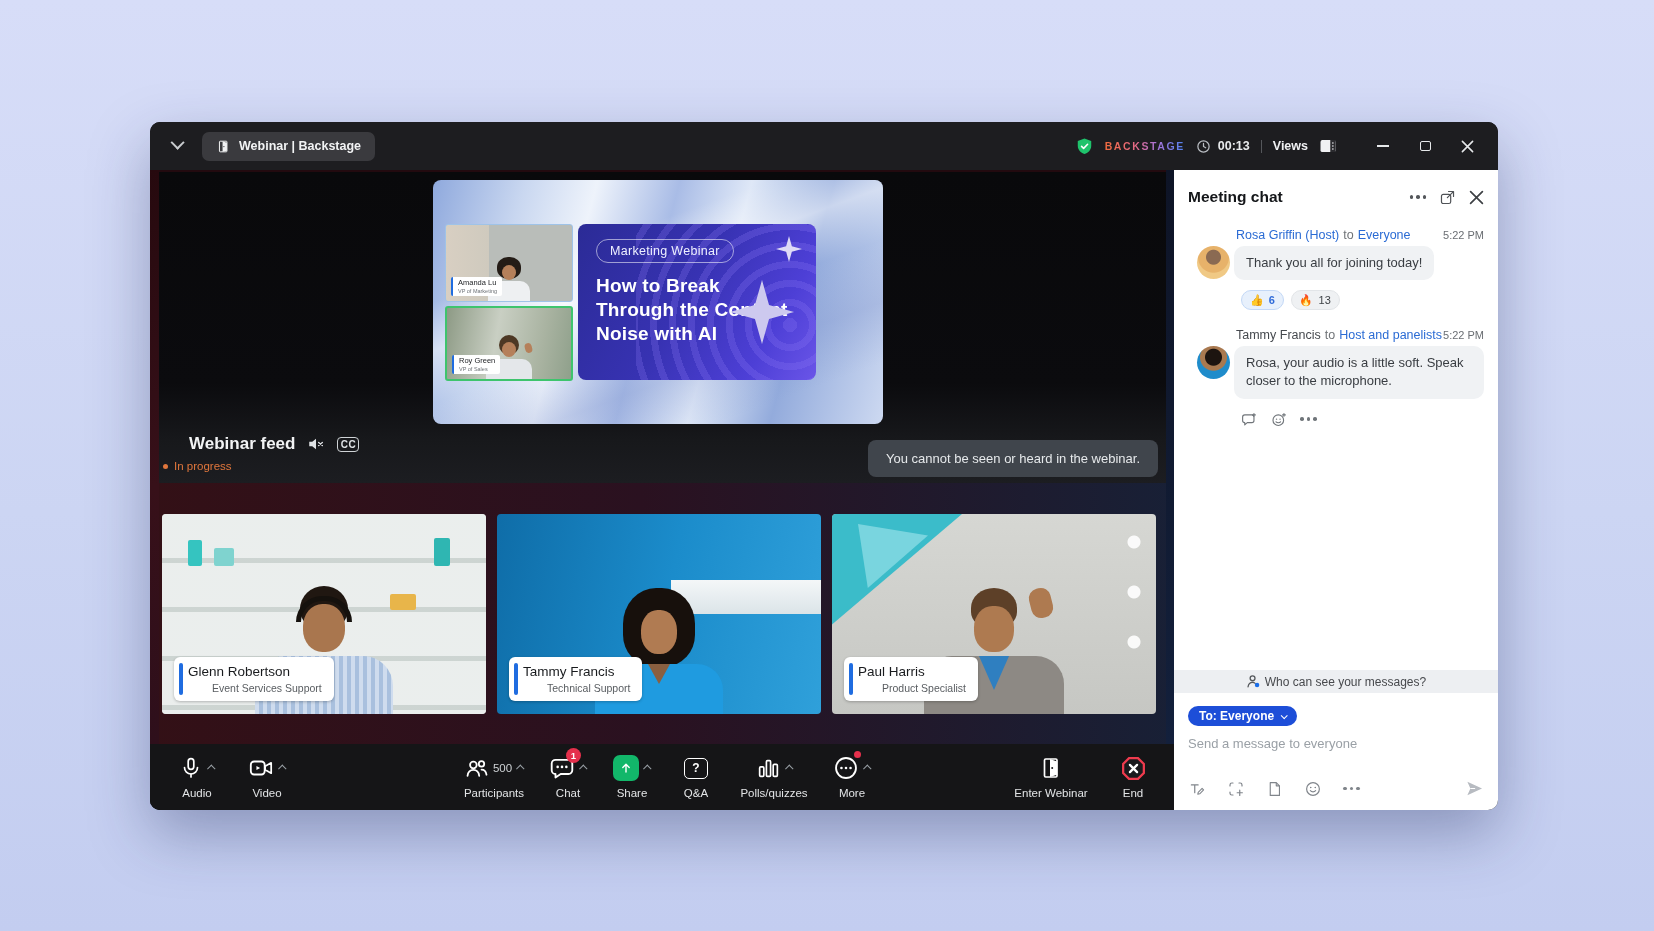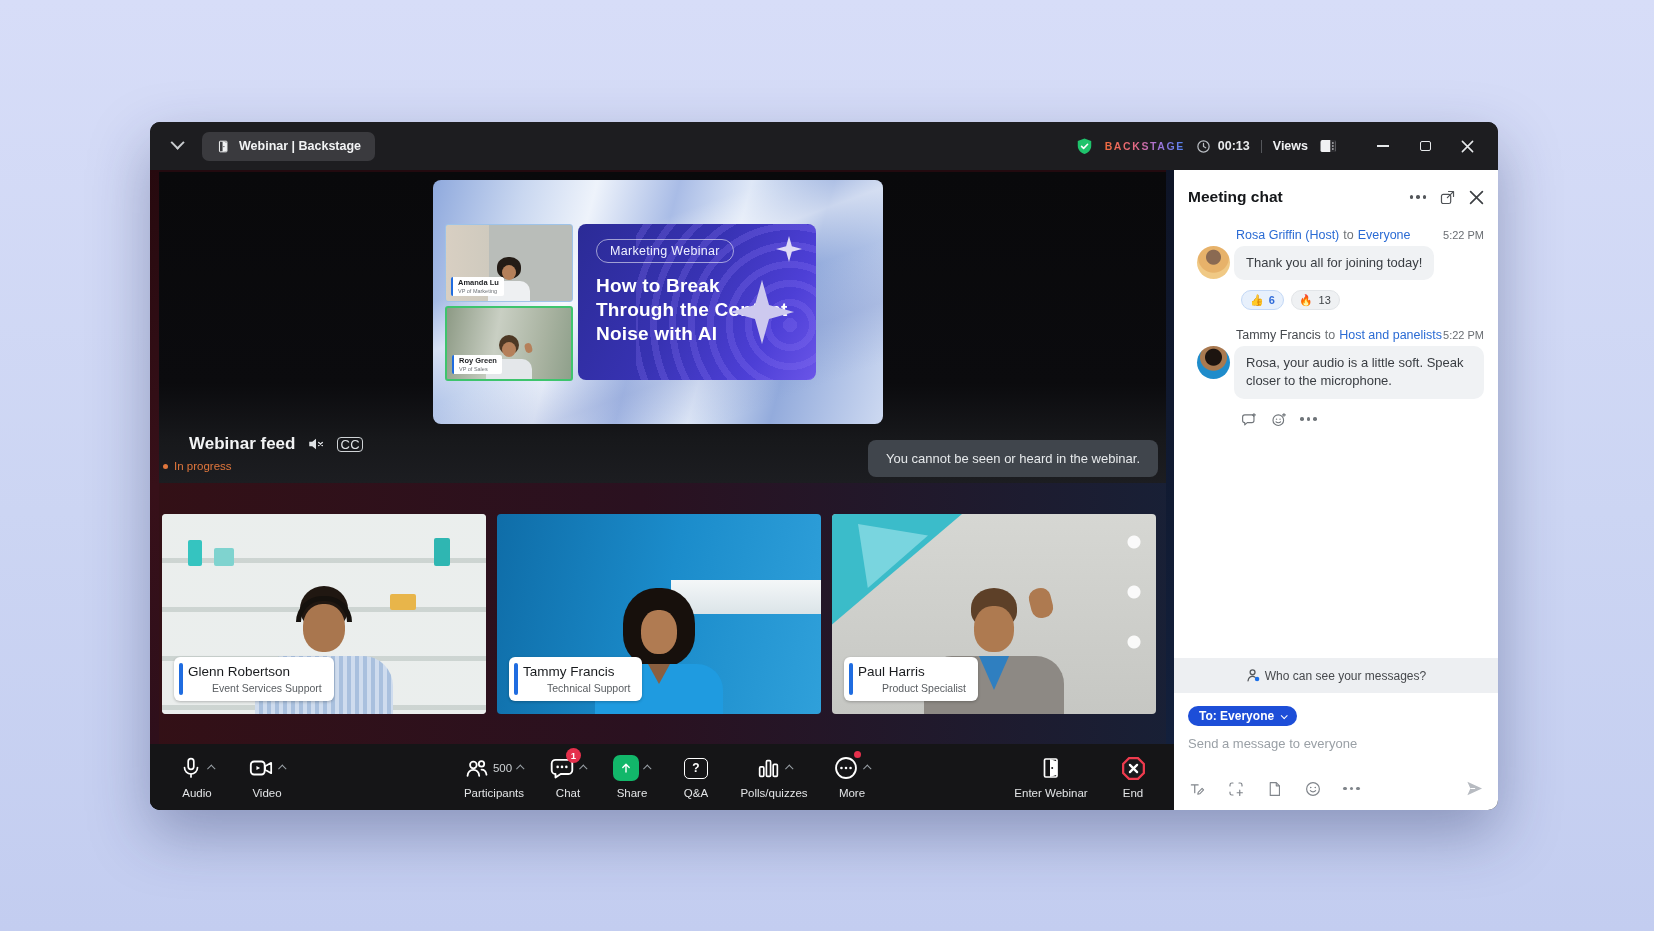--- a/index.html
+++ b/index.html
@@ -51,40 +51,40 @@
             repeating-linear-gradient(180deg,#cdd0cd 0 5px,#a4aaa6 5px 9px); background-blend-mode:normal; }
   .ptileB { top:126px; height:75px; border:2px solid #3ec46d;
             background:linear-gradient(100deg,#8d9a85 0%,#c9cfc3 40%,#a9b3a1 75%,#8fa08b 100%); }
   .mini-fig { position:absolute; left:50%; transform:translateX(-50%); bottom:0; width:70px; height:46px; }
   .mini-hair { position:absolute; left:50%; transform:translateX(-50%); bottom:22px; width:20px; height:20px; border-radius:50%; background:#241c16; }
   .mini-face { position:absolute; left:50%; transform:translateX(-50%); bottom:21px; width:14px; height:15px; border-radius:50%; background:#b5805a; }
   .mini-torso { position:absolute; left:50%; transform:translateX(-50%); bottom:0; width:42px; height:20px; border-radius:10px 10px 0 0; background:#e9ebee; }
   .mini-hand { position:absolute; right:12px; bottom:26px; width:7px; height:10px; border-radius:4px; background:#b5805a; transform:rotate(-14deg); }
   .mini-badge { position:absolute; left:5px; bottom:5px; background:#fff; border-left:2px solid #1f6ce0;
                 border-radius:2px; padding:2px 5px; line-height:1.15; }
-  .mini-badge .mb-name { font-size:7.5px; font-weight:700; color:#1d1f22; }
+  .mini-badge .mb-name { font-size:7.5px; font-weight:400; color:#1d1f22; }
   .mini-badge .mb-title { font-size:5.5px; color:#6d7176; }
   .slide { position:absolute; left:145px; top:44px; width:238px; height:156px; border-radius:8px; overflow:hidden;
            background:linear-gradient(120deg,#2b2b96 0%,#3732b2 45%,#4d3fd6 78%,#6a55e8 100%); }
   .slide::after { content:""; position:absolute; right:-40px; top:-20px; width:220px; height:220px; opacity:.5;
            background:repeating-radial-gradient(circle at 70% 55%, rgba(140,120,245,.5) 0 7px, transparent 7px 19px); }
   .slide-pill { position:absolute; left:18px; top:15px; border:1px solid rgba(255,255,255,.55); border-radius:14px;
                 padding:4px 13px; color:#eef0ff; font-size:12.5px; letter-spacing:.3px; z-index:2; }
   .slide-title { position:absolute; left:18px; top:50px; width:206px; color:#fff; font-size:19px; line-height:1.26;
                  font-weight:700; letter-spacing:.2px; z-index:2; }
   .spark { position:absolute; background:#cdc9ef; z-index:2;
            clip-path:polygon(50% 0,61% 39%,100% 50%,61% 61%,50% 100%,39% 61%,0 50%,39% 39%); }
   .spark-big { width:64px; height:64px; right:22px; top:56px; box-shadow:0 0 30px rgba(200,195,255,.6); }
   .spark-small { width:26px; height:26px; right:14px; top:12px; background:#dedbf6; }
 
   .feed-row { position:absolute; left:13px; bottom:11px; z-index:2; }
   .feed-line { display:flex; align-items:center; gap:12px;margin-left:26px; }
   .feed-title { color:#f2f3f4; font-size:17px; font-weight:700; }
   .cc-badge { min-width:22px; height:15px; border:1.5px solid #cfd3d6; border-radius:4px; color:#dfe2e5;
-              font-size:13px; font-weight:400; letter-spacing:.5px; display:flex; align-items:center; justify-content:center; padding:0 2px; cursor:pointer; }
+              font-size:10px; font-weight:700; letter-spacing:.5px; display:flex; align-items:center; justify-content:center; padding:0 2px; cursor:pointer; }
   .status-line { display:flex; align-items:center; gap:6px; margin-top:6px; }
   .status-dot { width:5px; height:5px; border-radius:50%; background:#e0763c; }
   .status-txt { color:#e0763c; font-size:11.5px; }
   .toast { position:absolute; right:16px; bottom:6px; height:37px; line-height:37px; padding:0 18px; z-index:2;
            background:#40454c; border-radius:8px; color:#e6e9eb; font-size:13px; }
 
   
   .strip { position:absolute; top:313px; left:0; right:0; height:261px;
            background:linear-gradient(90deg,#331016 0%,#2a1120 48%,#182036 100%); }
   .tiles { position:absolute; top:31px; left:12px; display:flex; gap:11px; }
@@ -178,21 +178,21 @@
   .bubble { background:#f0f2f4; border-radius:10px; padding:8px 12px; font-size:13px; color:#393d42;
             line-height:1.4; max-width:252px; }
   .reactions { display:flex; gap:7px; margin:10px 0 18px 53px; }
   .pill { display:flex; align-items:center; gap:5px; height:20px; border-radius:10px; padding:0 8px;
           font-size:11px; cursor:pointer; }
   .pill-blue { background:#e7f0fc; border:1px solid #c3d8f6; color:#2f6bd8; font-weight:600; }
   .pill-gray { background:#eff1f3; border:1px solid #e2e5e8; color:#3f4347; }
   .pill .emo { font-size:11px; }
   .msg-actions { display:flex; align-items:center; gap:12px; margin:12px 0 0 52px; }
   .chat-spacer { flex:1; }
-  .privacy { margin:0 -14px; height:35px; background:#edeff2; display:flex; align-items:center;
+  .privacy { margin:0 -14px; height:23px; background:#edeff2; display:flex; align-items:center;
              justify-content:center; gap:4px; font-size:12px; color:#47494d; cursor:pointer; }
   .to-row { margin-top:13px; }
   .to-pill { display:inline-flex; align-items:center; gap:7px; height:20px; background:#1d4ed8; color:#fff;
              border-radius:11px; padding:0 11px; font-size:12px; font-weight:600; cursor:pointer; }
   .to-chev { width:5px; height:5px; border-right:1.5px solid #fff; border-bottom:1.5px solid #fff;
              transform:rotate(45deg) translateY(-1px); }
   .compose-ph { margin-top:10px; font-size:13px; color:#9aa0a6; cursor:text; }
   .compose-bar { margin-top:28px; display:flex; align-items:center; gap:21px; }
   .send-wrap { margin-left:auto; cursor:pointer; }
   svg { display:block; }

